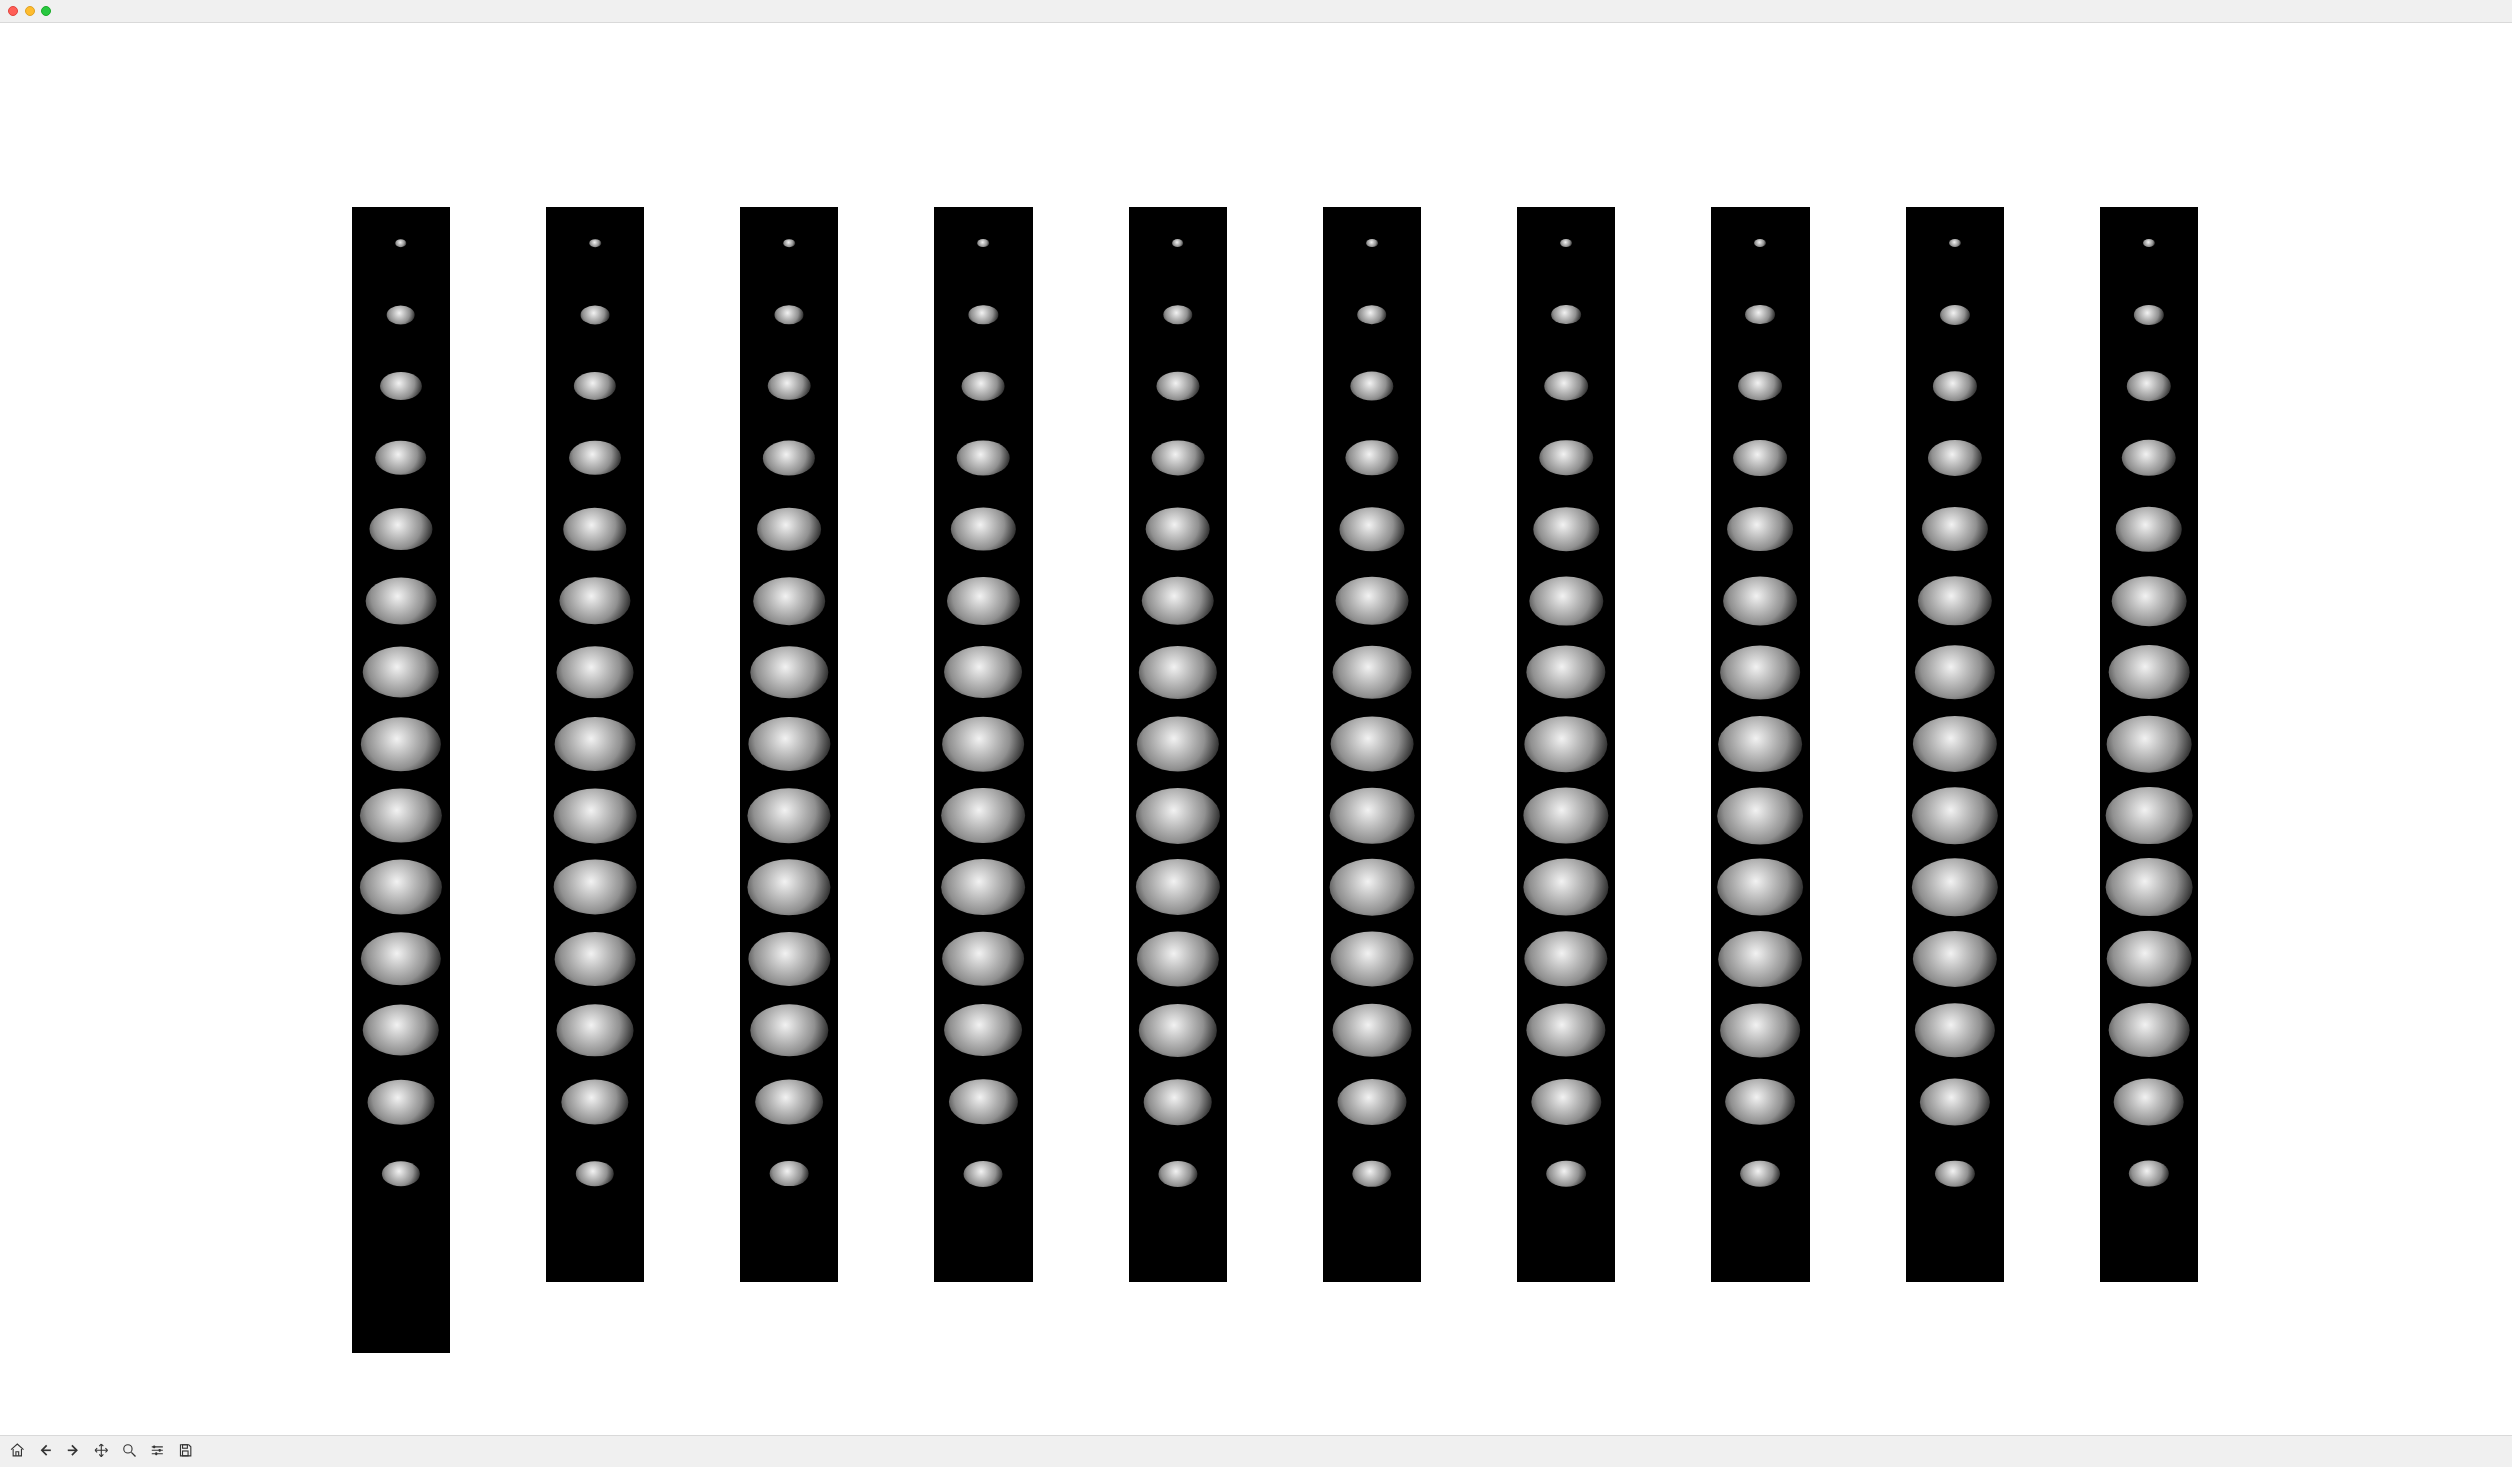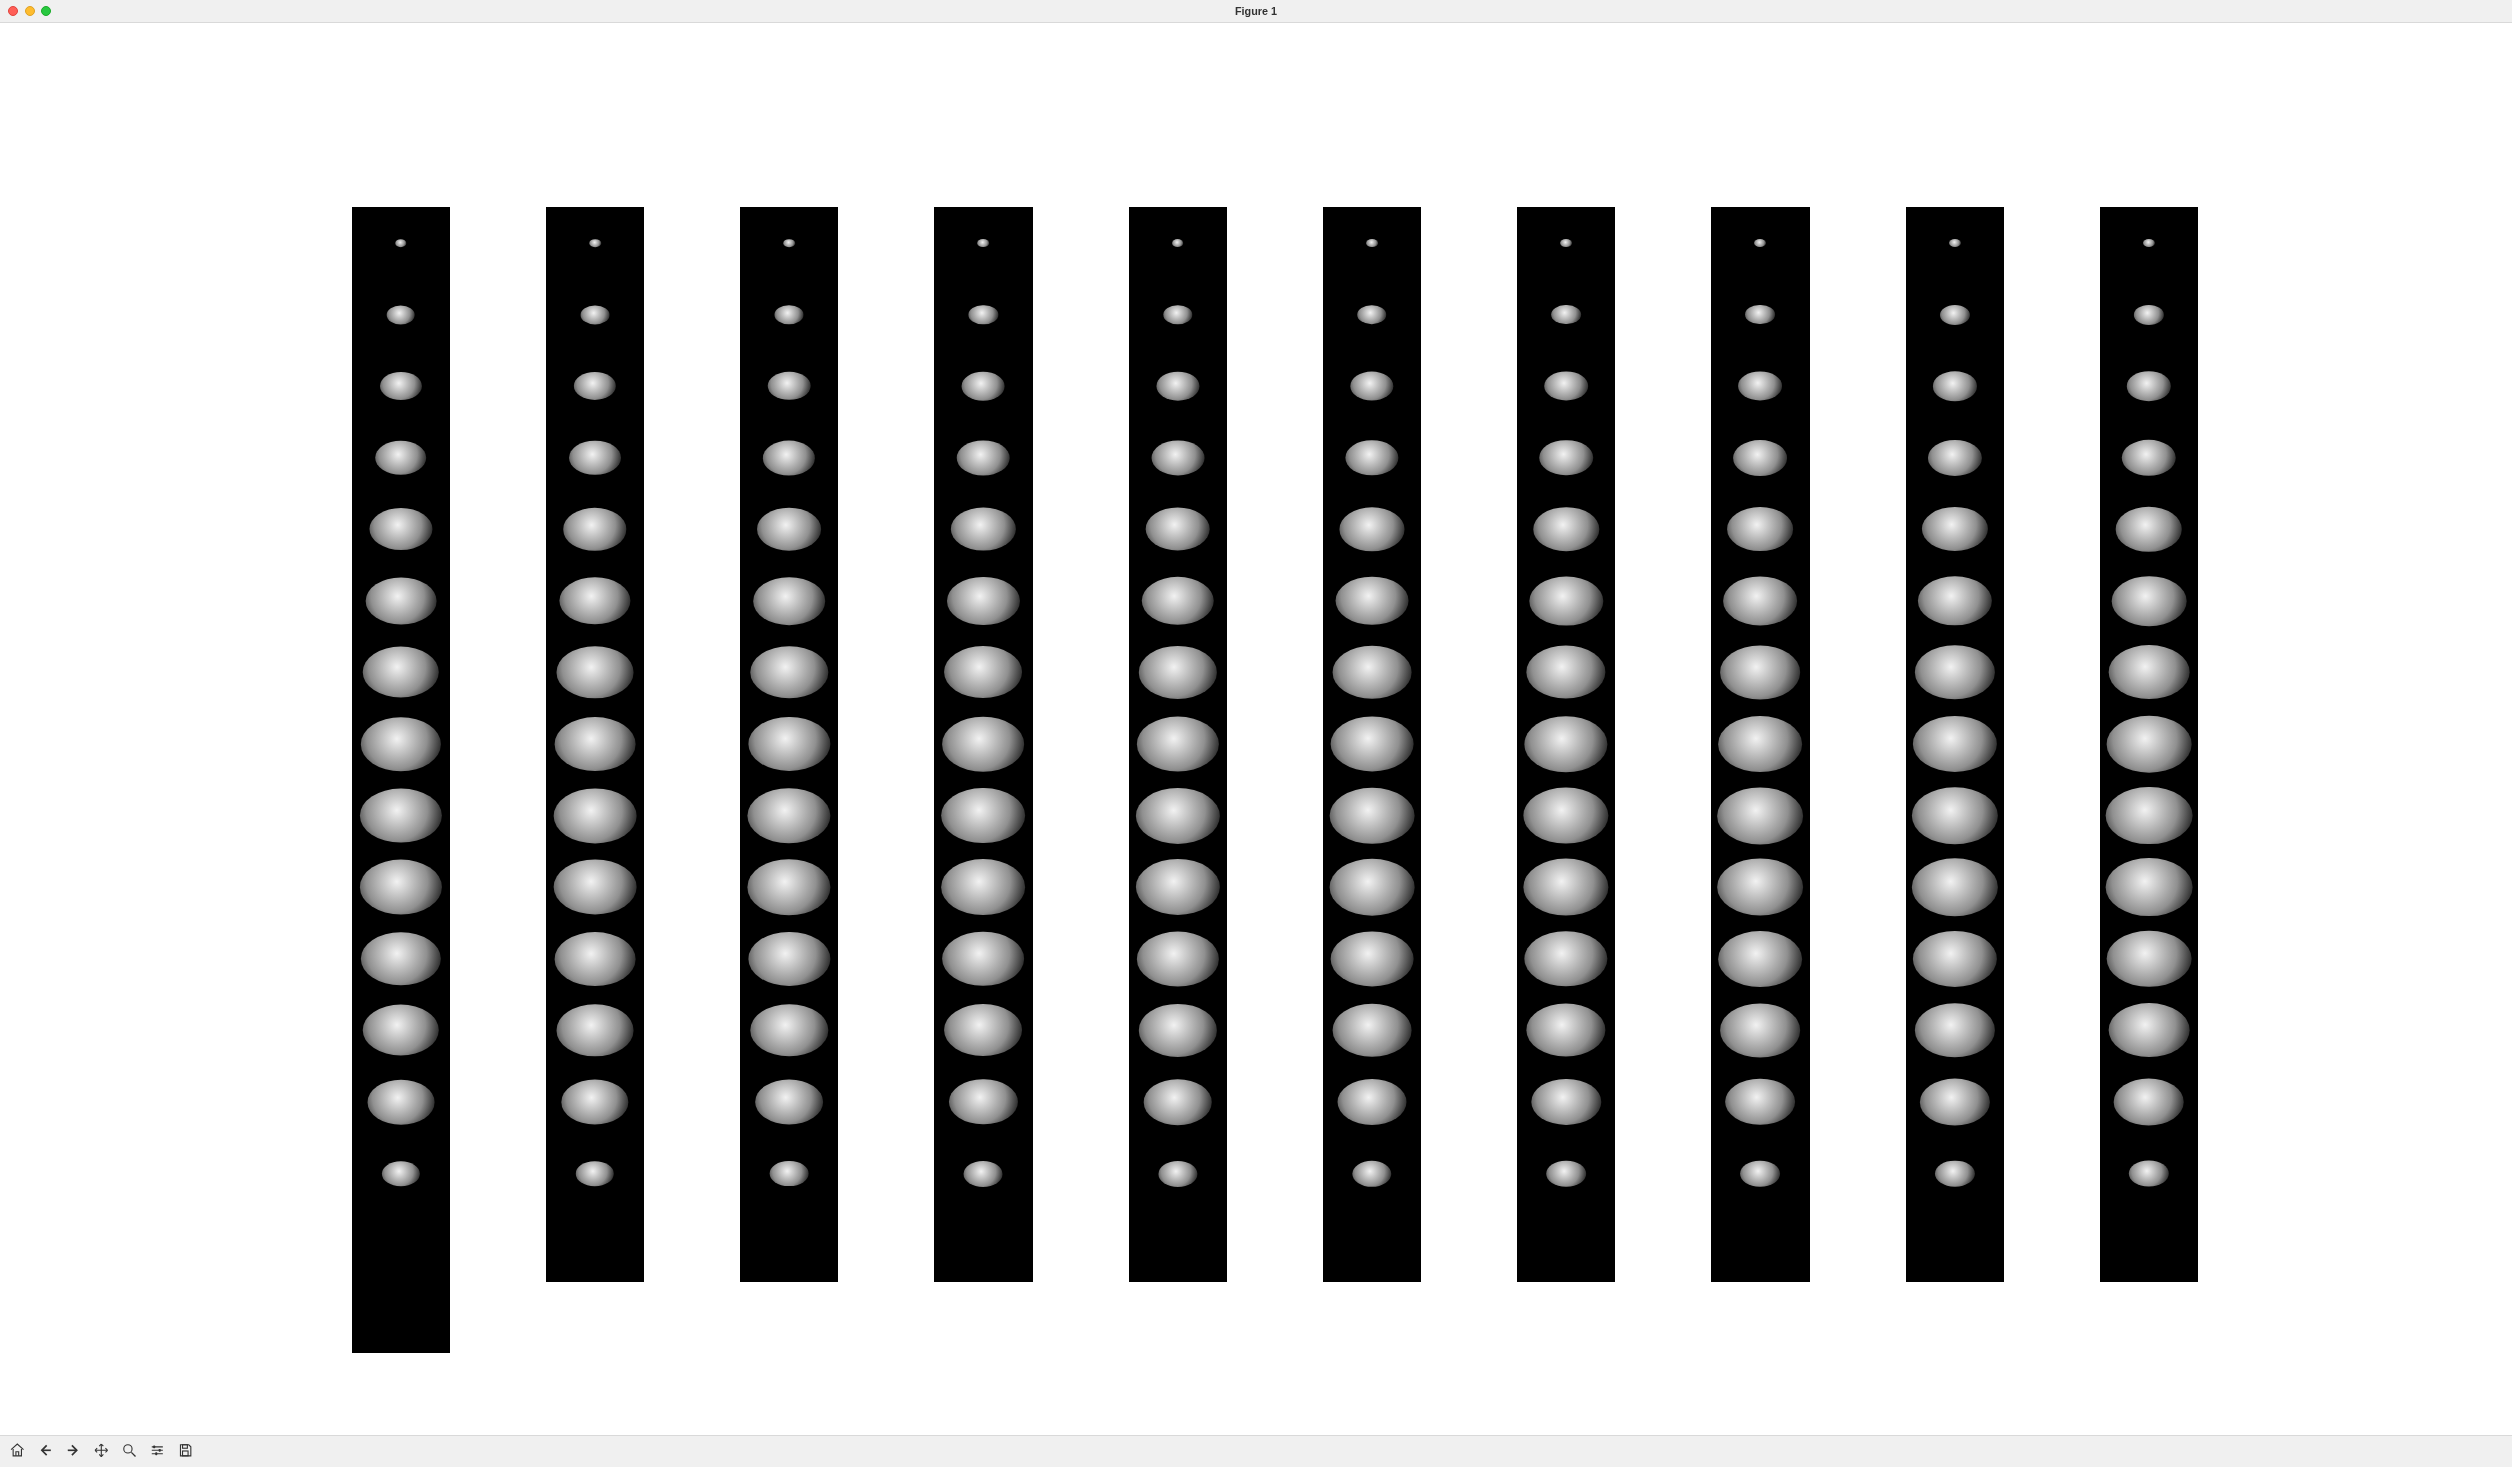--- a/index.html
+++ b/index.html
@@ -99,21 +99,20 @@
 </style>
 </head>
 <body>
 
 <div class="titlebar">
   <div class="traffic-lights">
     <div class="tl red"></div>
     <div class="tl yellow"></div>
     <div class="tl green"></div>
   </div>
-  <div class="title">Figure 1</div>
 </div>
 
 <div class="canvas-area">
   <div class="grid-wrap">
     <div class="grid" id="grid" style="grid-template-rows: repeat(16, 1fr);">
         <div class="cell">
           <div class="blob" style="width: 11.676%; height: 10.5084%;"></div>
         </div>
         <div class="cell">
           <div class="blob" style="width: 11.748%; height: 10.5732%;"></div>

